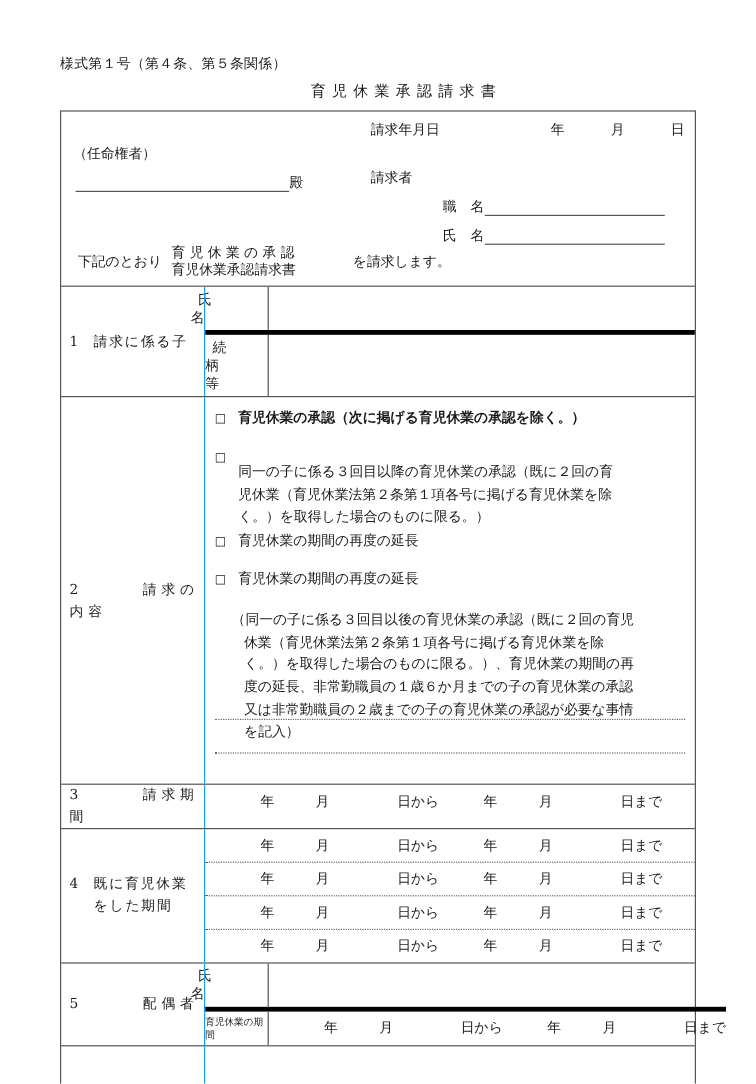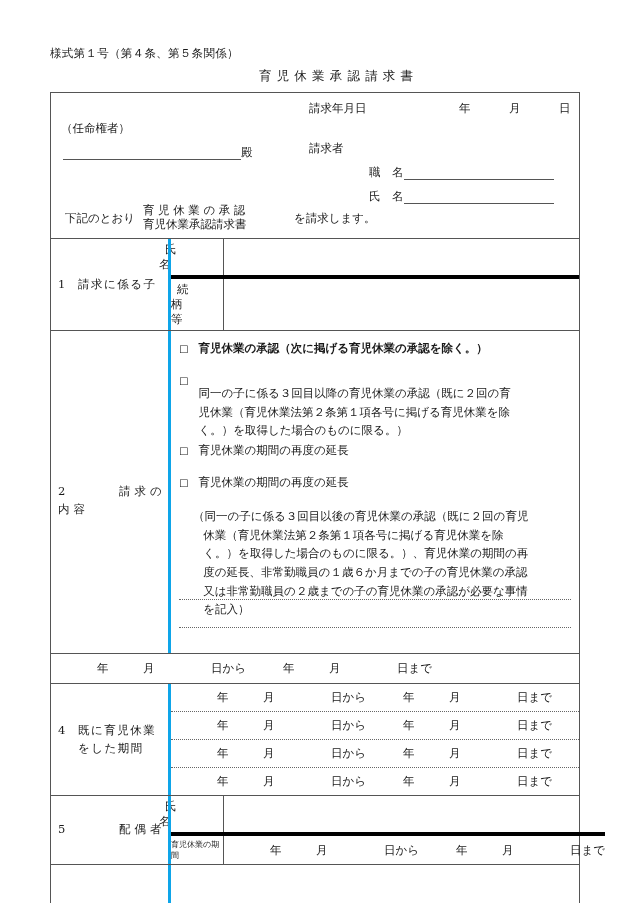--- a/index.html
+++ b/index.html
@@ -57,21 +57,21 @@
   .row {
     display: flex;
     border-top: 1px solid #555;
     box-sizing: border-box;
   }
   .row.first { border-top: none; }
   .lbl {
     width: 120px;
     min-width: 120px;
     box-sizing: border-box;
-    border-right: 3px solid #0ea5e9;
+    border-right: 1px solid #0ea5e9;
     display: flex;
     align-items: center;
     font-size: 11.5px;
     position: relative;
   }
   .lbl-inner {
     padding-left: 7px;
     width: 100%;
     box-sizing: border-box;
     line-height: 1.55;
@@ -281,20 +281,25 @@
           <div class="para" style="top:176px;">（同一の子に係る３回目以後の育児休業の承認（既に２回の育児休業（育児休業法第２条第１項各号に掲げる育児休業を除く。）を取得した場合のものに限る。）、育児休業の期間の再度の延長、非常勤職員の１歳６か月までの子の育児休業の承認又は非常勤職員の２歳までの子の育児休業の承認が必要な事情を記入）</div>
 
           <div class="dotline" style="top:268px;"></div>
           <div class="dotline" style="top:296px;"></div>
 
         </div>
       </div>
     </div>
 
     <div class="row">
+      <div class="lbl">
+        <div class="lbl-inner">
+          <span class="num">3</span><span class="sp2">請求期間</span>
+        </div>
+      </div>
       <div class="cells">
         <div class="sval" style="padding:7px 0;">
           <div class="dateline">
             <span class="g1">年</span><span class="g2">月</span><span class="g3">日から</span><span class="g1">年</span><span class="g2">月</span><span>日まで</span>
           </div>
         </div>
       </div>
     </div>
 
     <div class="row">

